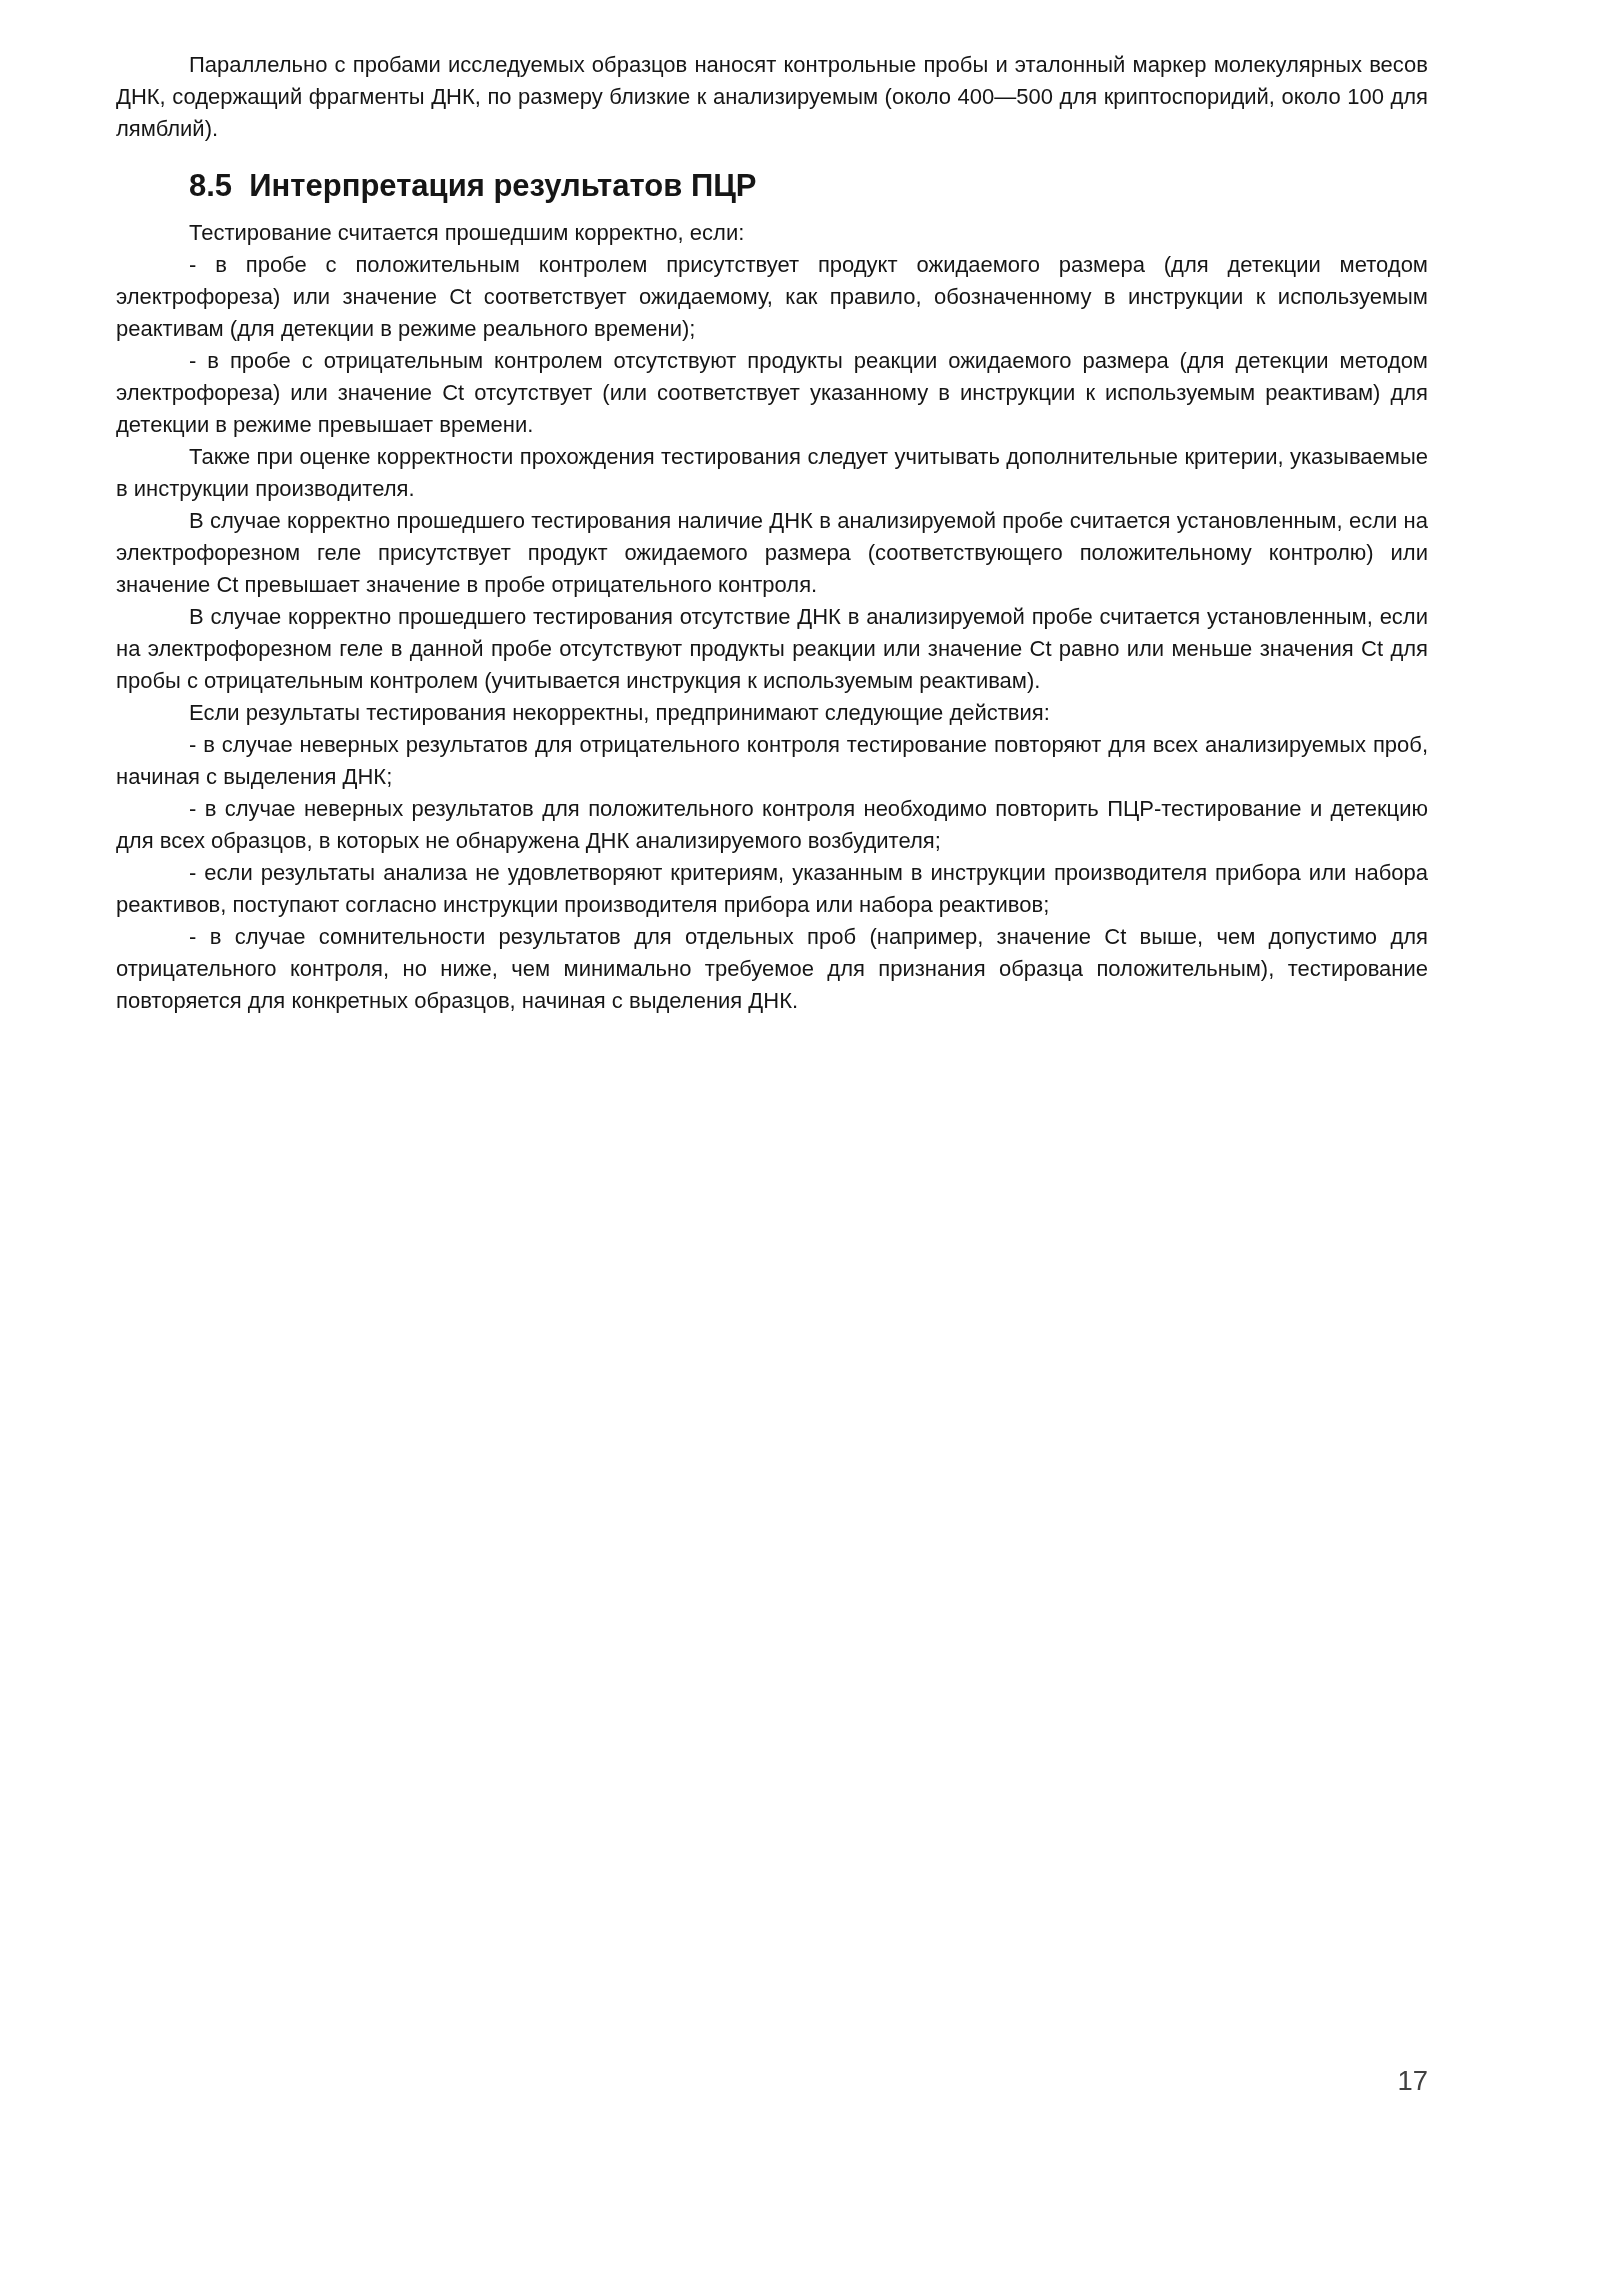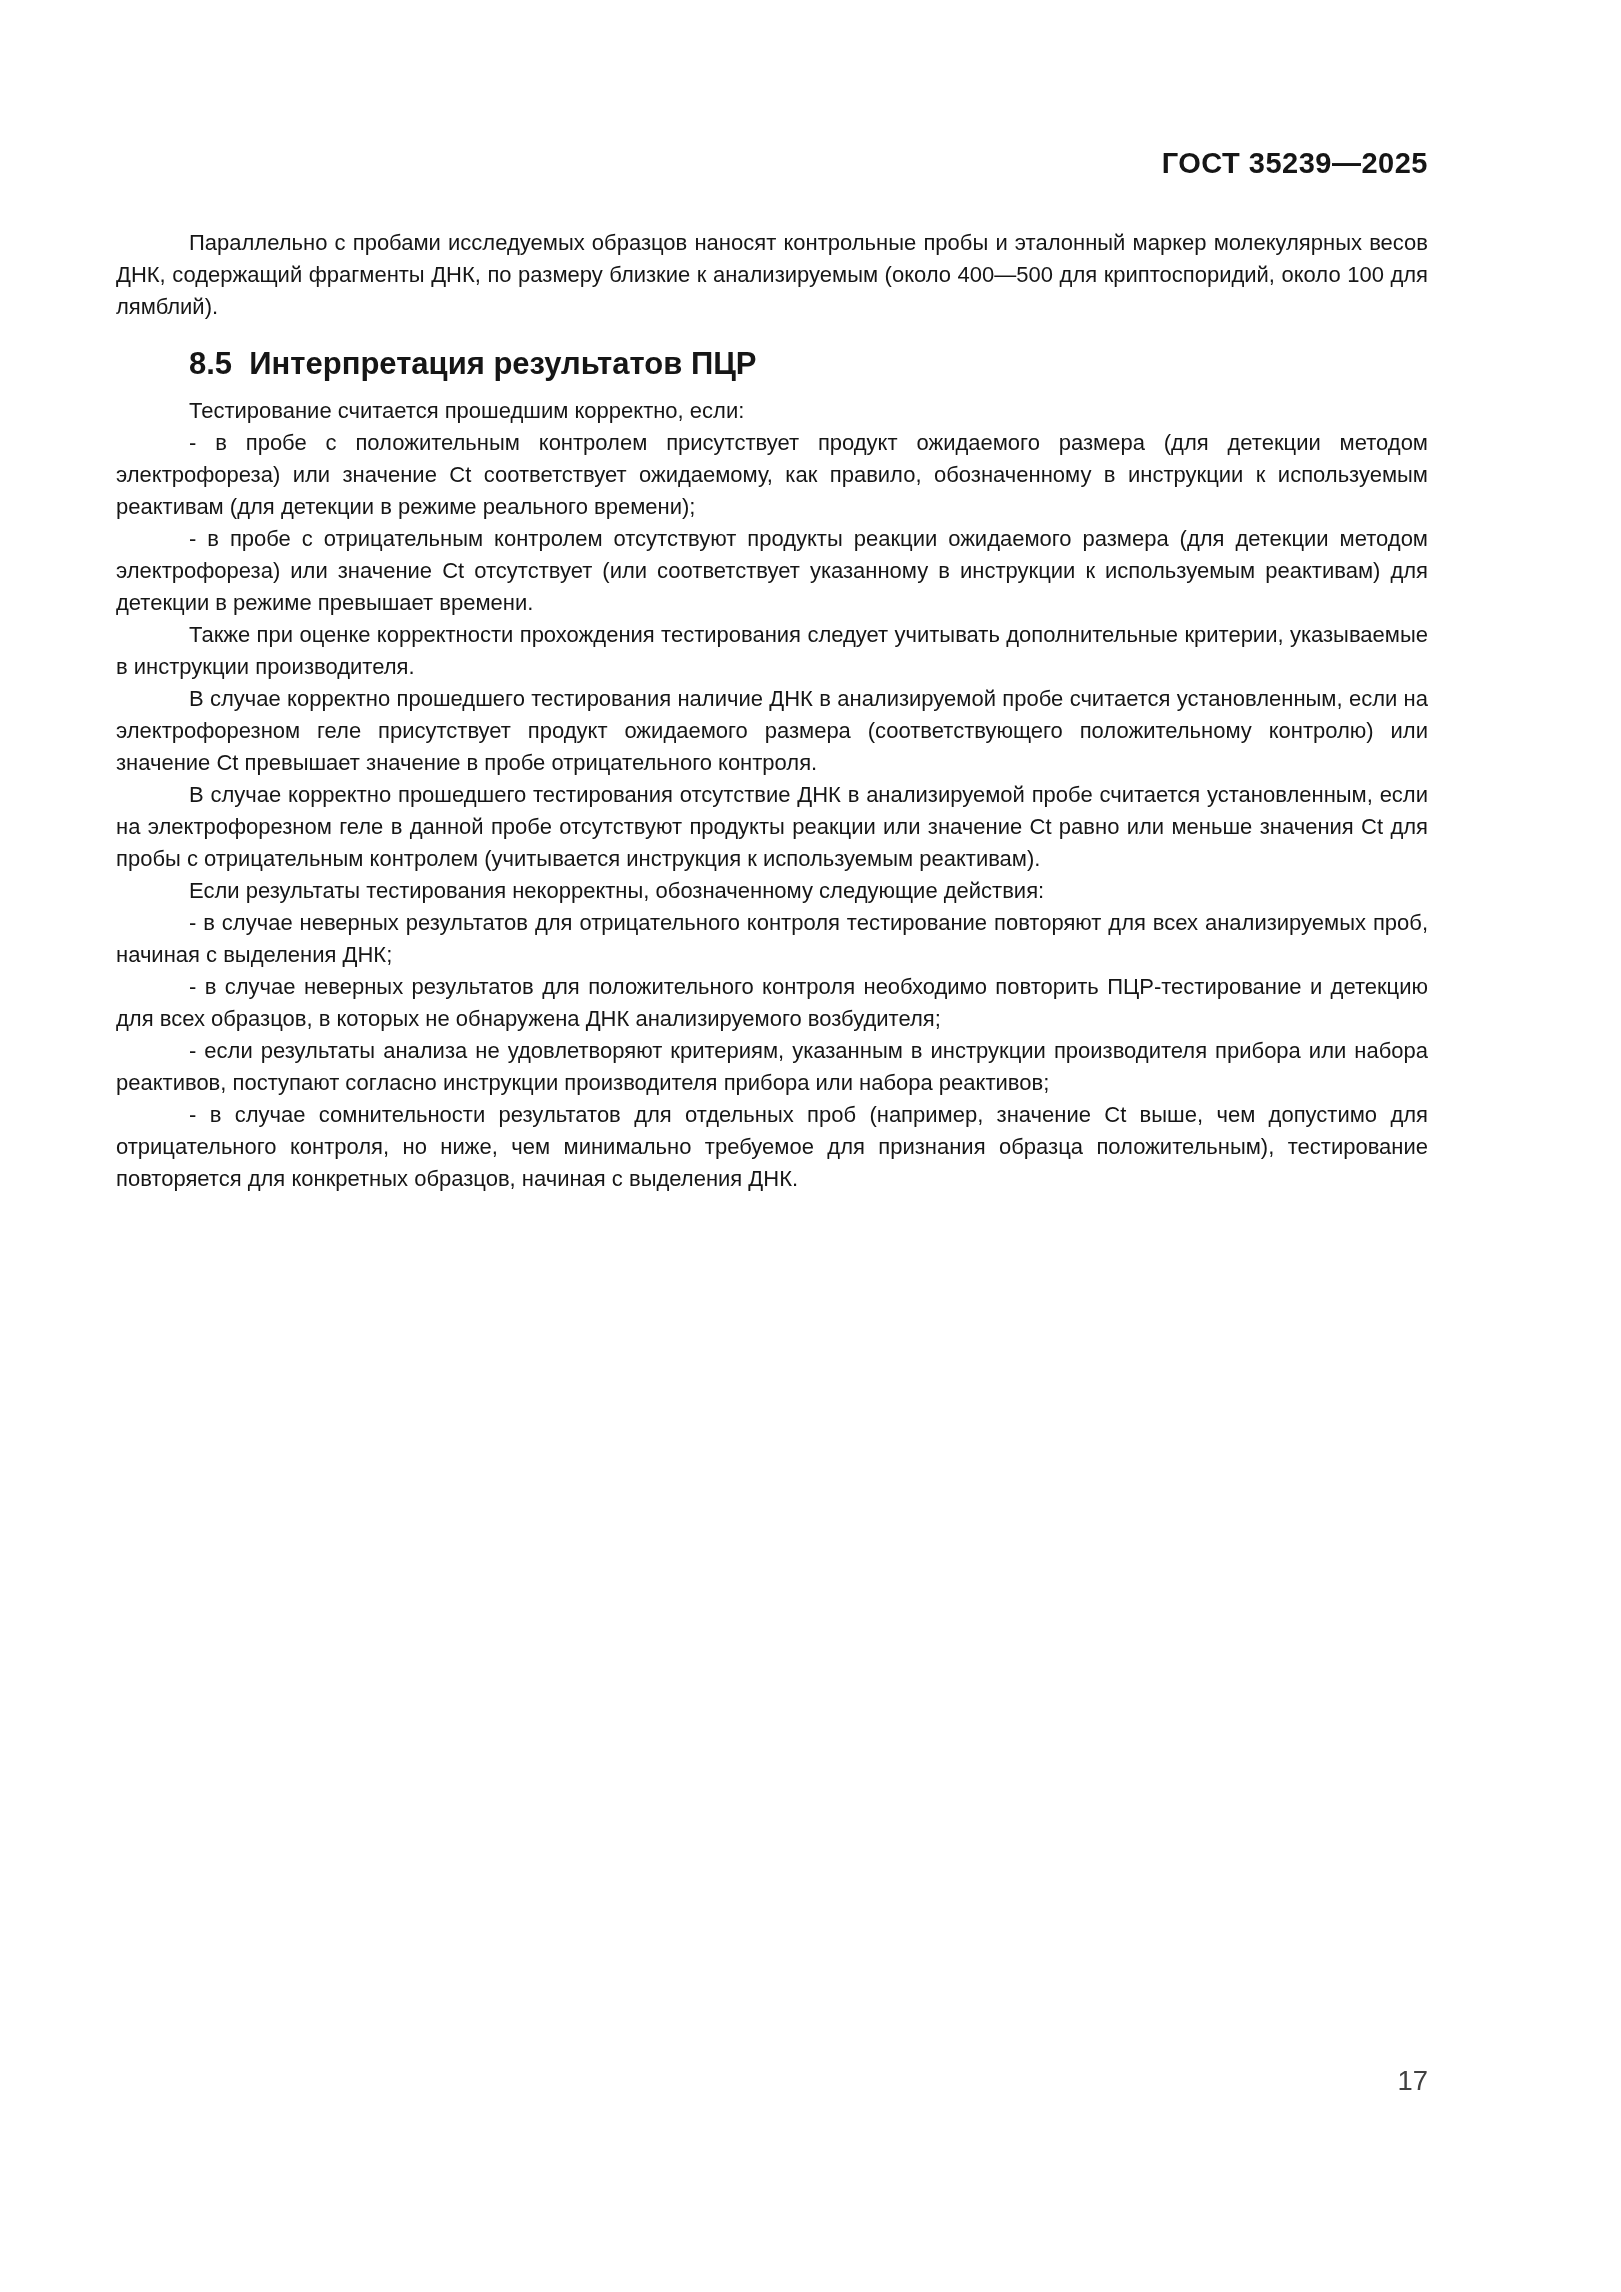--- a/index.html
+++ b/index.html
@@ -59,42 +59,41 @@
     line-height: 1.1;
     color: #404040;
   }
 </style>
 </head>
 <body>
 
 <div class="page">
   <div class="content">
 
-    <div class="running-head">ГОСТ 35239—2025</div>
 
     <div class="doc-body">
 
       <p>Параллельно с пробами исследуемых образцов наносят контрольные пробы и эталонный маркер молекулярных весов ДНК, содержащий фрагменты ДНК, по размеру близкие к анализируемым (около 400—500 для криптоспоридий, около 100 для лямблий).</p>
 
 
       <h2 class="section-heading">8.5&nbsp; Интерпретация результатов ПЦР</h2>
 
       <p>Тестирование считается прошедшим корректно, если:</p>
 
       <p>- в пробе с положительным контролем присутствует продукт ожидаемого размера (для детекции методом электрофореза) или значение Ct соответствует ожидаемому, как правило, обозначенному в инструкции к используемым реактивам (для детекции в режиме реального времени);</p>
 
       <p>- в пробе с отрицательным контролем отсутствуют продукты реакции ожидаемого размера (для детекции методом электрофореза) или значение Ct отсутствует (или соответствует указанному в инструкции к используемым реактивам) для детекции в режиме превышает времени.</p>
 
       <p>Также при оценке корректности прохождения тестирования следует учитывать дополнительные критерии, указываемые в инструкции производителя.</p>
 
       <p>В случае корректно прошедшего тестирования наличие ДНК в анализируемой пробе считается установленным, если на электрофорезном геле присутствует продукт ожидаемого размера (соответствующего положительному контролю) или значение Ct превышает значение в пробе отрицательного контроля.</p>
 
       <p>В случае корректно прошедшего тестирования отсутствие ДНК в анализируемой пробе считается установленным, если на электрофорезном геле в данной пробе отсутствуют продукты реакции или значение Ct равно или меньше значения Ct для пробы с отрицательным контролем (учитывается инструкция к используемым реактивам).</p>
 
-      <p>Если результаты тестирования некорректны, обозначенному следующие действия:</p>
+      <p>Если результаты тестирования некорректны, предпринимают следующие действия:</p>
 
       <p>- в случае неверных результатов для отрицательного контроля тестирование повторяют для всех анализируемых проб, начиная с выделения ДНК;</p>
 
       <p>- в случае неверных результатов для положительного контроля необходимо повторить ПЦР-тестирование и детекцию для всех образцов, в которых не обнаружена ДНК анализируемого возбудителя;</p>
 
       <p>- если результаты анализа не удовлетворяют критериям, указанным в инструкции производителя прибора или набора реактивов, поступают согласно инструкции производителя прибора или набора реактивов;</p>
 
       <p>- в случае сомнительности результатов для отдельных проб (например, значение Ct выше, чем допустимо для отрицательного контроля, но ниже, чем минимально требуемое для признания образца положительным), тестирование повторяется для конкретных образцов, начиная с выделения ДНК.</p>
 
     </div>

